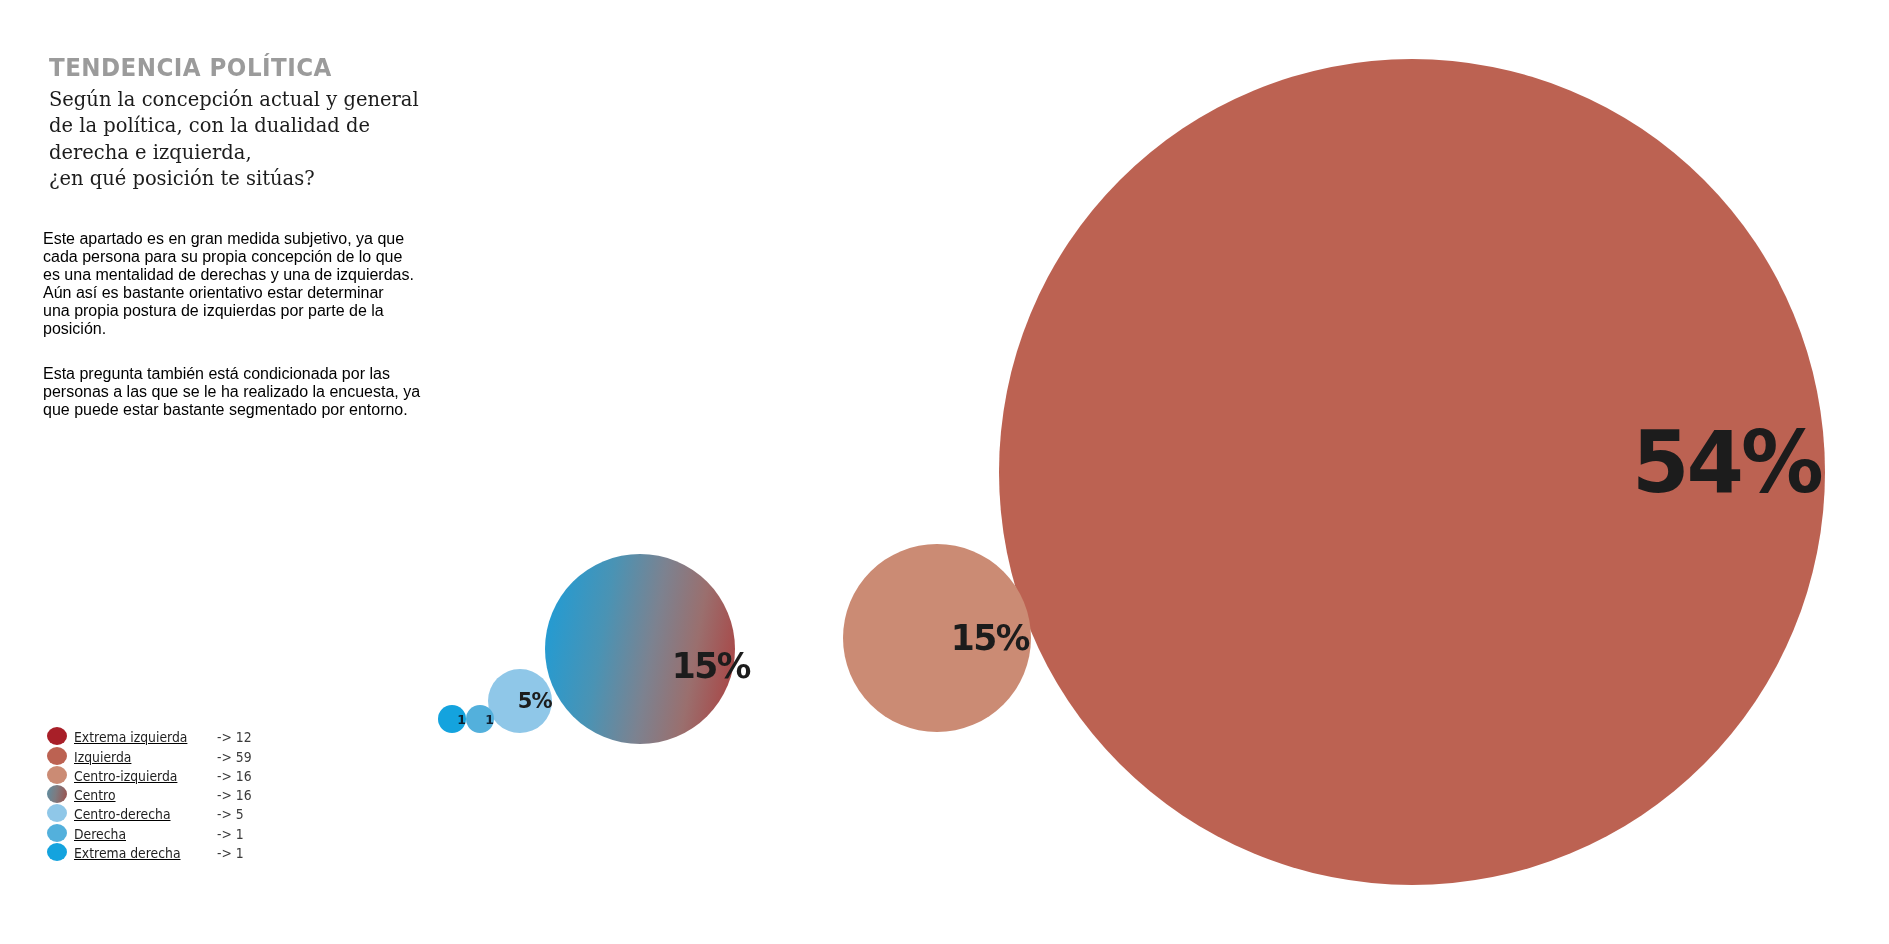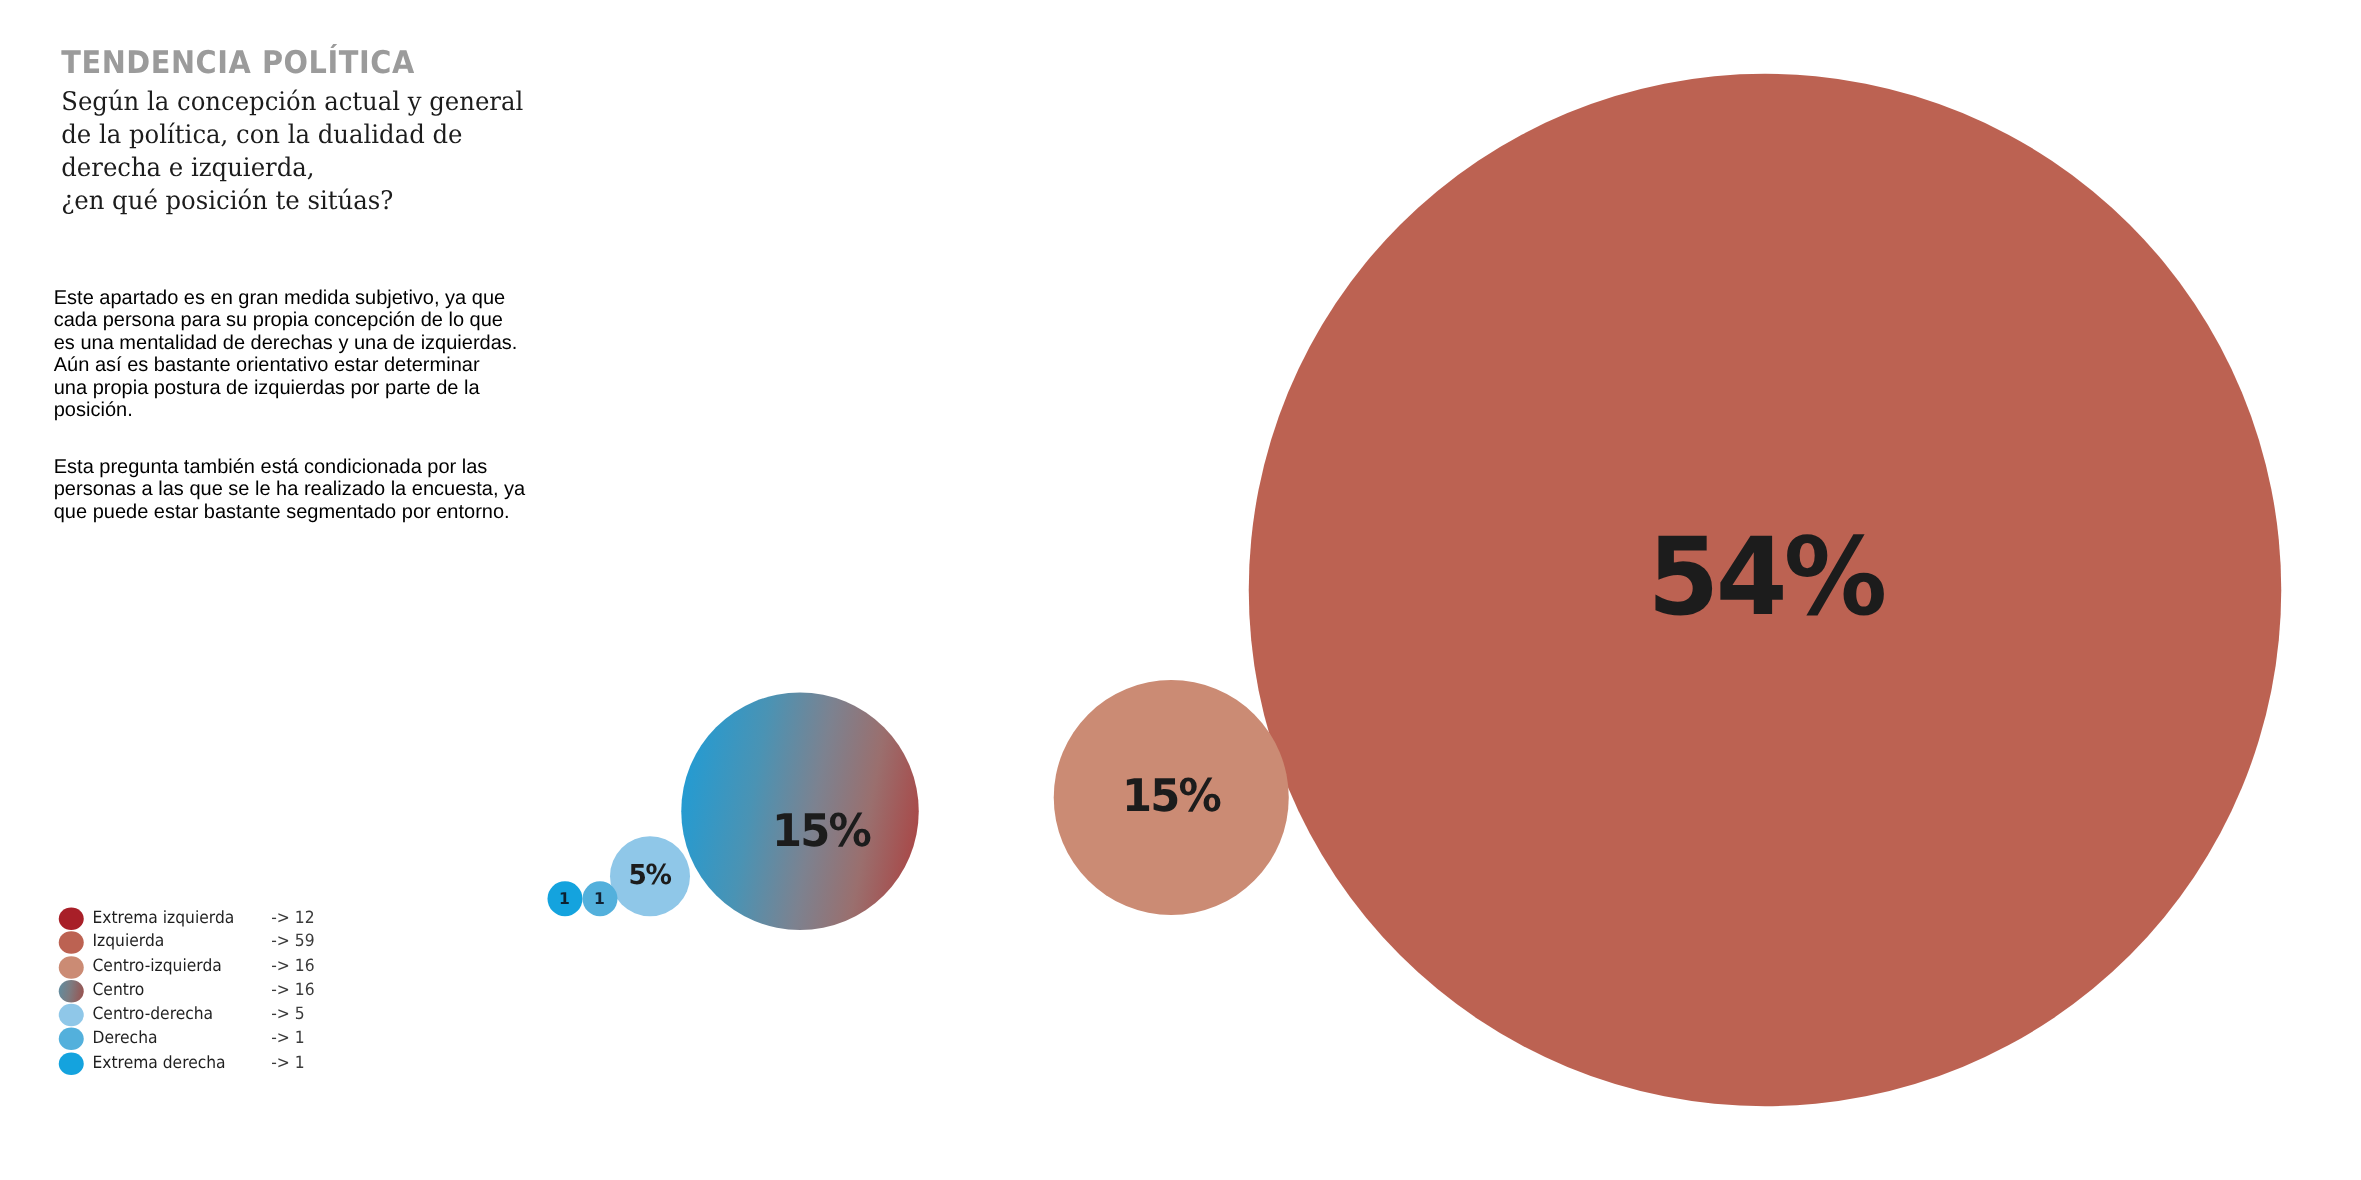--- a/index.html
+++ b/index.html
@@ -7,21 +7,21 @@
   body{
     width:1889px;height:944px;
     background:#ffffff;
     font-family:"Liberation Sans", sans-serif;
     overflow:hidden;
     position:relative;
   }
   #stage{position:absolute;left:0;top:0;width:1889px;height:944px;overflow:hidden;}
 
   
-  .left-col{position:absolute;left:49px;top:36px;width:430px;}
+  .left-col{position:absolute;left:49px;top:54px;width:430px;}
 
   .section-title{
     font-family:"DejaVu Sans", sans-serif;
     font-weight:bold;
     font-size:25px;
     letter-spacing:0.5px;
     color:#9b9b9b;
     margin:0 0 4px 0;
     line-height:1.1;
     transform:scaleX(0.92);
@@ -51,21 +51,22 @@
     transform-origin:left top;
     width:420px;
   }
 
   
   .legend{position:absolute;left:47px;top:726px;width:260px;}
   .legend-row{
     position:relative;
     height:19.3px;
     display:flex;
-    align-items:flex-start;
+    align-items:flex-end;
+    text-decoration:underline;
   }
   .legend-swatch{
     width:20px;height:18px;border-radius:50%;
     flex:0 0 auto;margin-right:7px;
   }
   .legend-label{
     font-family:"DejaVu Sans", sans-serif;
     font-size:13.5px;
     color:#1f1f1f;
     white-space:nowrap;
@@ -83,21 +84,21 @@
     transform:scaleX(0.92);
     transform-origin:left center;
   }
 
   
   .bubble{
     position:absolute;
     border-radius:50%;
     display:flex;
     align-items:center;
-    justify-content:center;
+    justify-content:flex-end;
   }
   .bubble-label{
     font-family:"DejaVu Sans", sans-serif;
     font-weight:bold;
     color:#1c1c1c;
     letter-spacing:-1px;
     transform:scaleX(0.96);
     line-height:1;
     user-select:none;
   }

